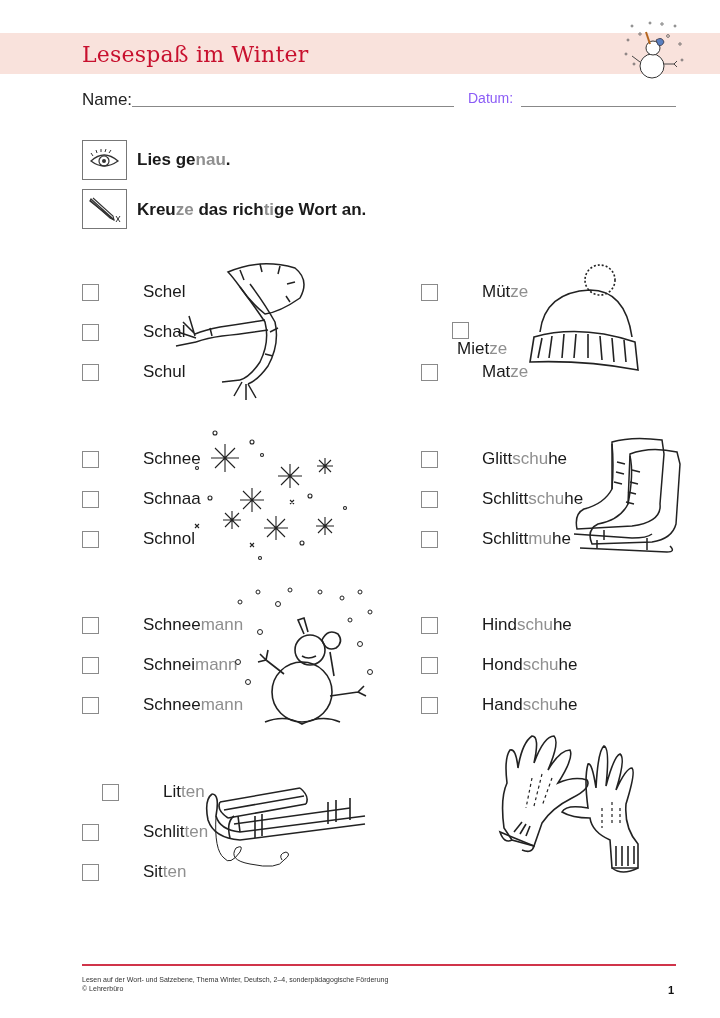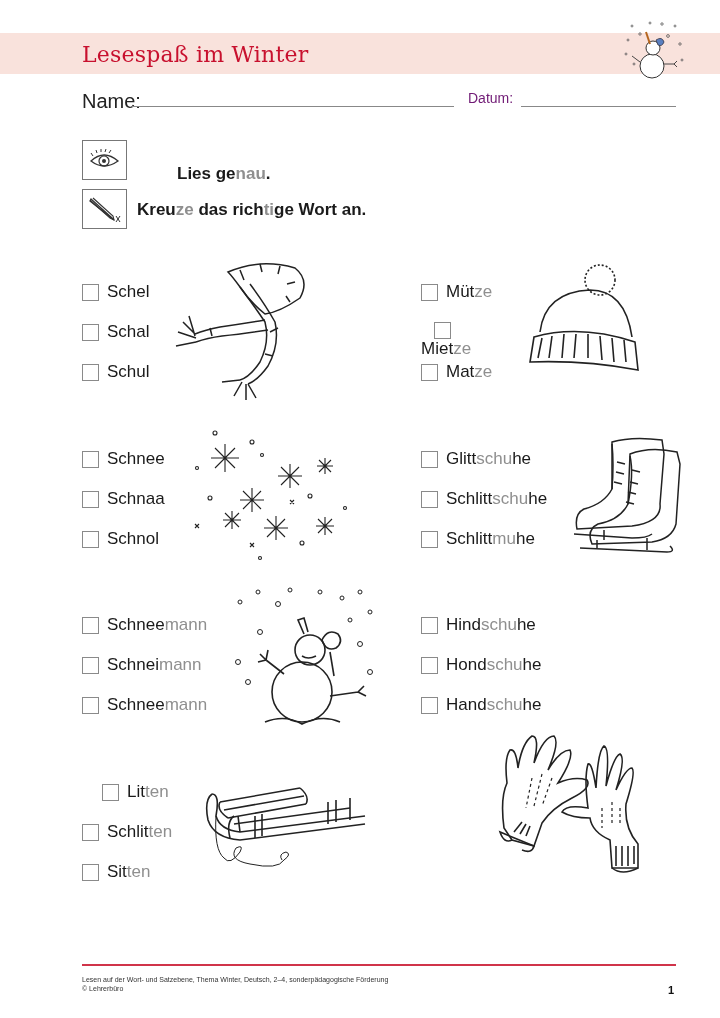--- a/index.html
+++ b/index.html
@@ -3,32 +3,32 @@
 <meta charset="utf-8">
 <style>
   * { box-sizing: border-box; margin: 0; padding: 0; }
   html, body { width: 720px; height: 1018px; background: #ffffff; overflow: hidden; }
   body { position: relative; font-family: "Liberation Sans", sans-serif; color: #1a1a1a; }
 
   .header-band { position: absolute; left: 0; top: 33px; width: 720px; height: 41px; background: #f9e2dc; }
   .title { position: absolute; left: 82px; top: 42px; font-family: "DejaVu Serif", serif; font-size: 22px; color: #c8102e; letter-spacing: 0.2px; }
   .header-snowman { position: absolute; left: 620px; top: 18px; width: 70px; height: 64px; }
 
-  .name-label { position: absolute; left: 82px; top: 90px; font-size: 20px; color: #222; }
+  .name-label { position: absolute; left: 82px; top: 90px; font-size: 17px; color: #222; }
   .name-line { position: absolute; left: 132px; top: 106px; width: 322px; border-bottom: 1px solid #888; }
-  .date-label { position: absolute; left: 468px; top: 90px; font-size: 14px; color: #701a75; }
+  .date-label { position: absolute; left: 468px; top: 90px; font-size: 14px; color: #8b5cf6; }
   .date-line { position: absolute; left: 521px; top: 106px; width: 155px; border-bottom: 1px solid #888; }
 
   .instr-box { position: absolute; left: 82px; width: 45px; height: 40px; border: 1px solid #777; background: #fff; }
   .instr-text { position: absolute; left: 137px; font-size: 17px; font-weight: bold; color: #1a1a1a; }
   .hl { color: #8f8f8f; }
 
   .opt { position: absolute; display: flex; align-items: center; font-size: 17px; color: #1a1a1a; }
   .cb { width: 17px; height: 17px; border: 1.3px solid #8a8a8a; margin-right: 8px; background: #fff; flex: 0 0 auto; }
-  .opt-word { white-space: nowrap; }
+  .opt-word { white-space: nowrap; margin-left: 36px; }
 
   .pic { position: absolute; }
 
   .footer-line { position: absolute; left: 82px; top: 964px; width: 594px; height: 2px; background: #d0344a; }
   .footer-text { position: absolute; left: 82px; top: 975px; font-size: 7px; color: #333; line-height: 9px; }
   .page-no { position: absolute; left: 668px; top: 984px; font-size: 11px; font-weight: bold; color: #111; }
 </style>
 </head>
 <body>
 
@@ -61,21 +61,21 @@
 <div class="date-line"></div>
 
 <div class="instr-box" style="top:140px;">
   <svg width="43" height="38" viewBox="0 0 43 38">
     <path d="M8 20 Q21 8 35 20 Q21 30 8 20 Z" fill="none" stroke="#333" stroke-width="1.3"></path>
     <circle cx="21" cy="20" r="5" fill="none" stroke="#333" stroke-width="1.2"></circle>
     <circle cx="21" cy="20" r="2" fill="#333"></circle>
     <path d="M10 15 l-2 -3 M14 12 l-1 -3 M18 11 l0 -3 M22 11 l1 -3 M26 12 l2 -3" stroke="#333" stroke-width="1"></path>
   </svg>
 </div>
-<div class="instr-text" style="top:164px;margin-left:40px;">
+<div class="instr-text" style="top:150px;">
   <span>Lies ge</span><span class="hl">nau</span><span>.</span>
 </div>
 
 <div class="instr-box" style="top:189px;">
   <svg width="43" height="38" viewBox="0 0 43 38">
     <path d="M8 9 L28 27 L31 30 L27 27 L7 11 Z" fill="none" stroke="#333" stroke-width="1.2"></path>
     <path d="M10 8 L30 26 L31 30 L27 28 L7 10" fill="none" stroke="#333" stroke-width="1.1"></path>
     <path d="M33 26 l4 6 M37 26 l-4 6" stroke="#333" stroke-width="1"></path>
   </svg>
 </div>

